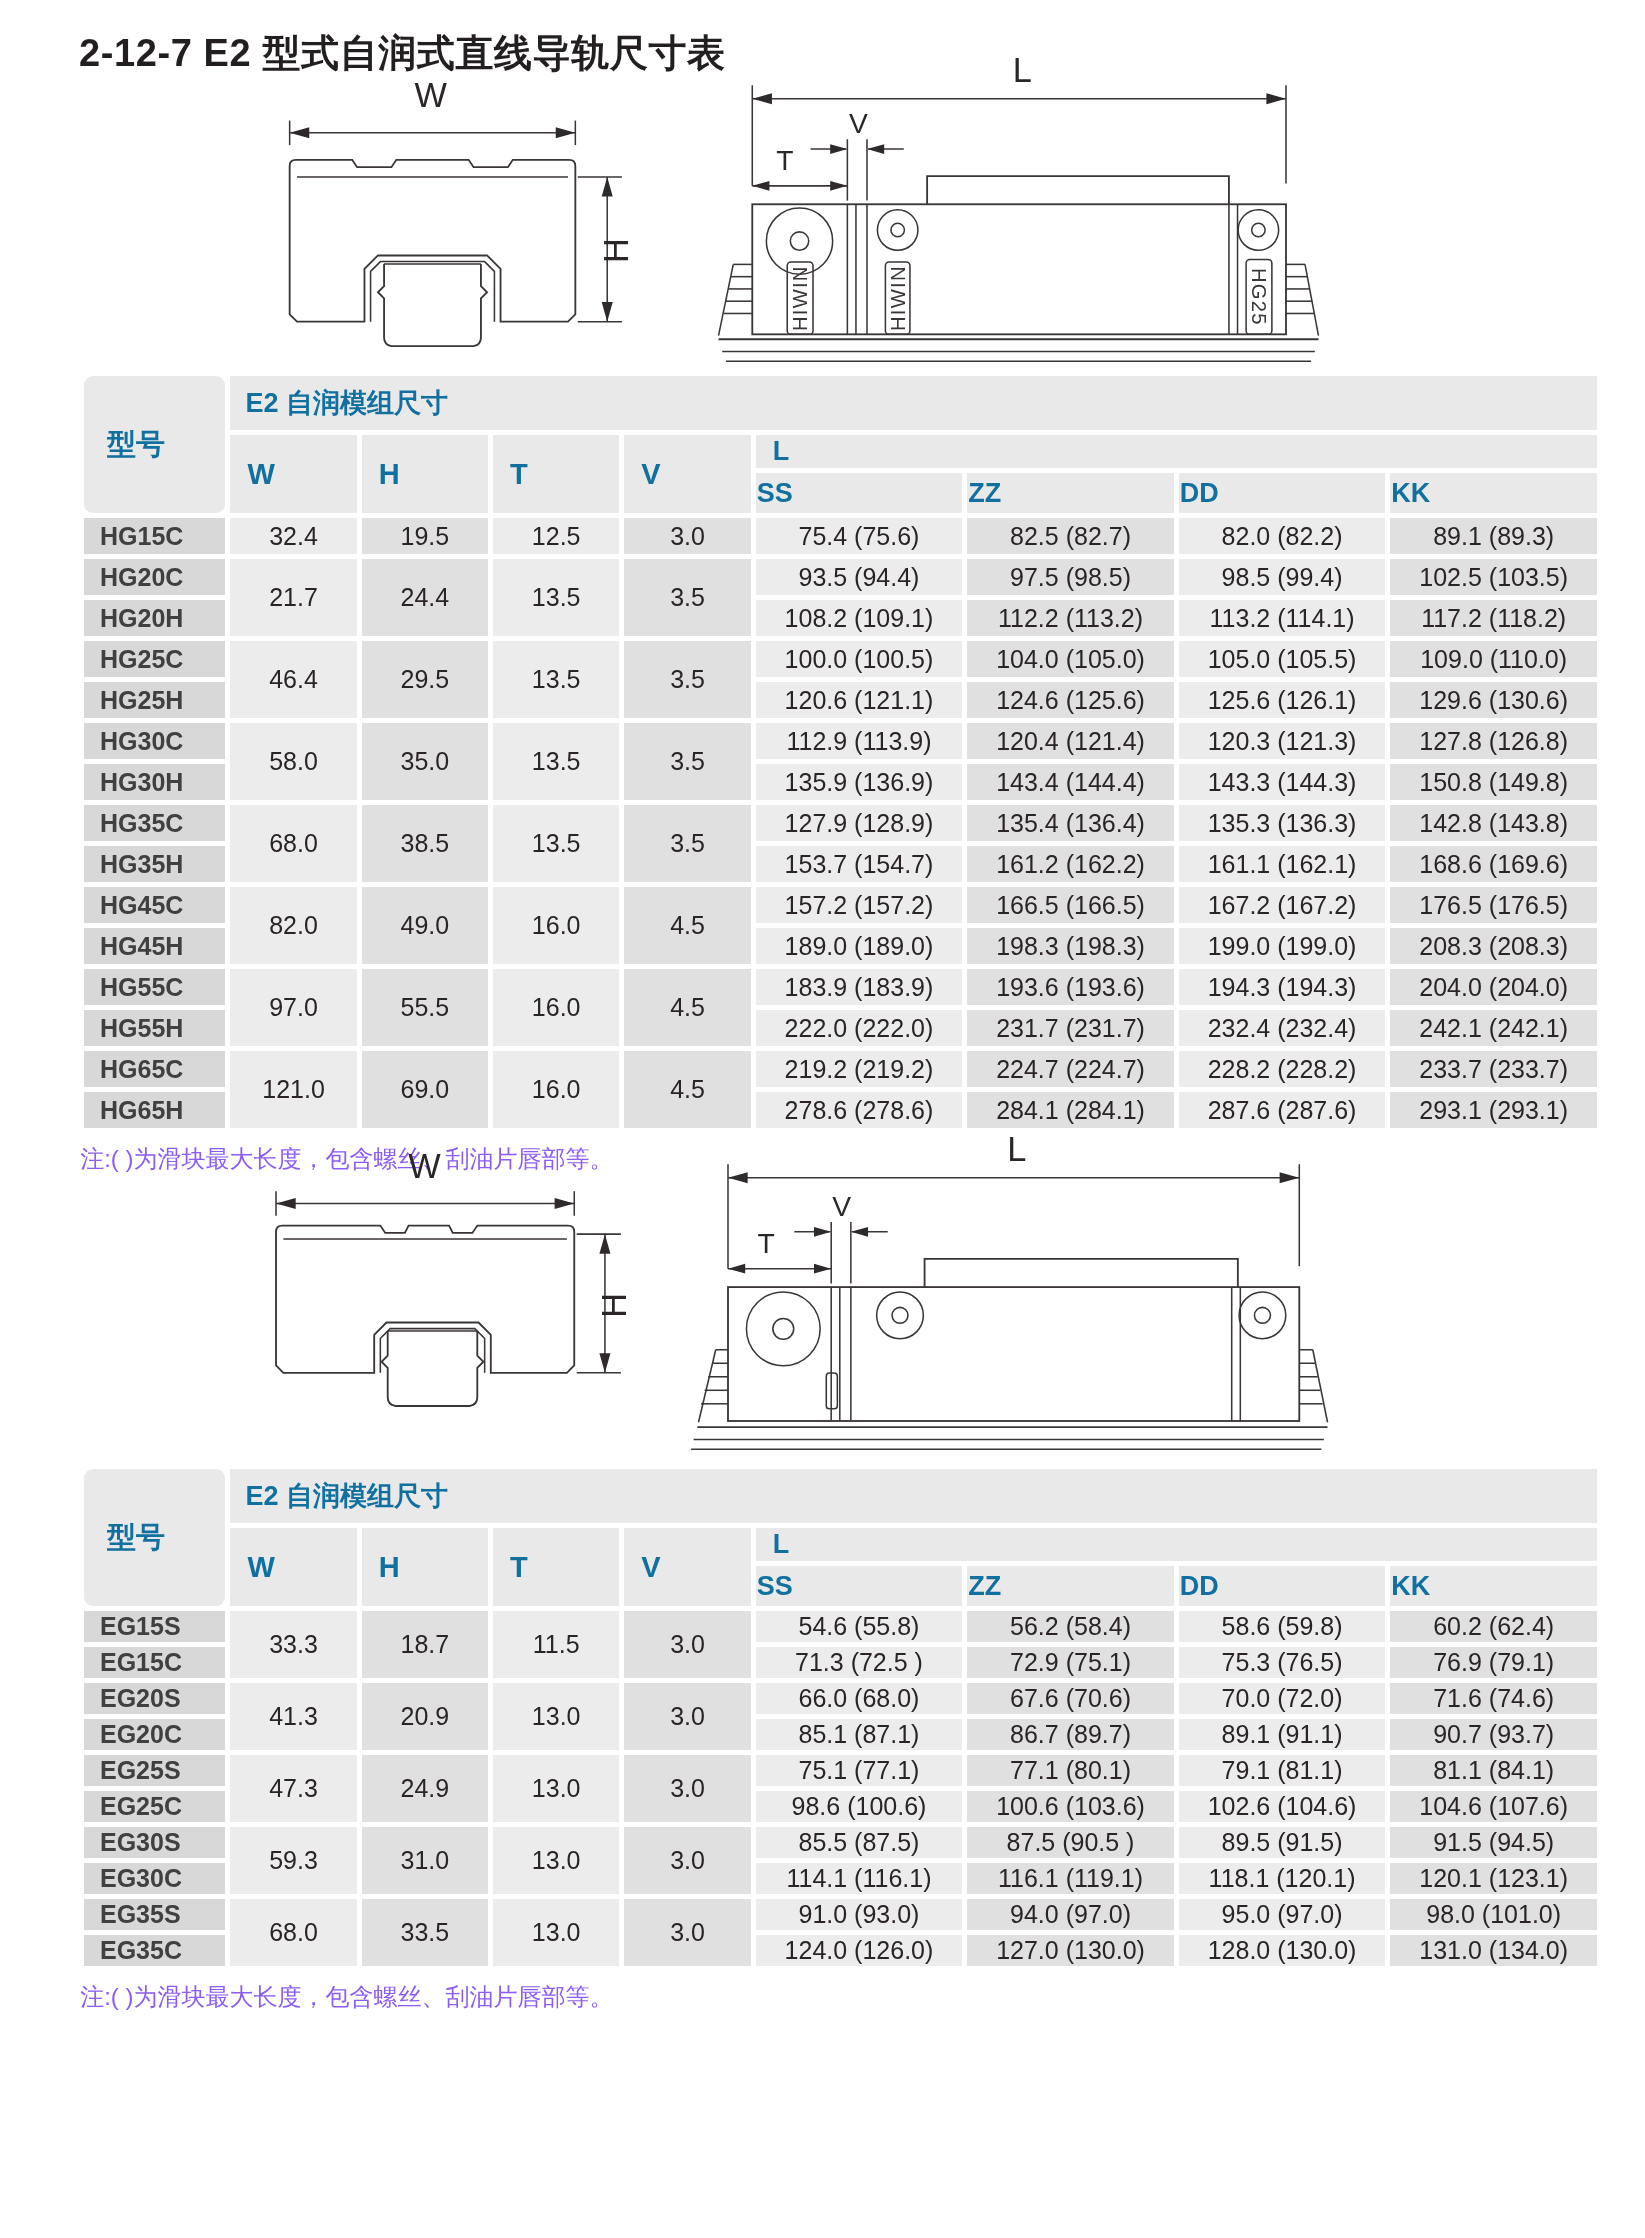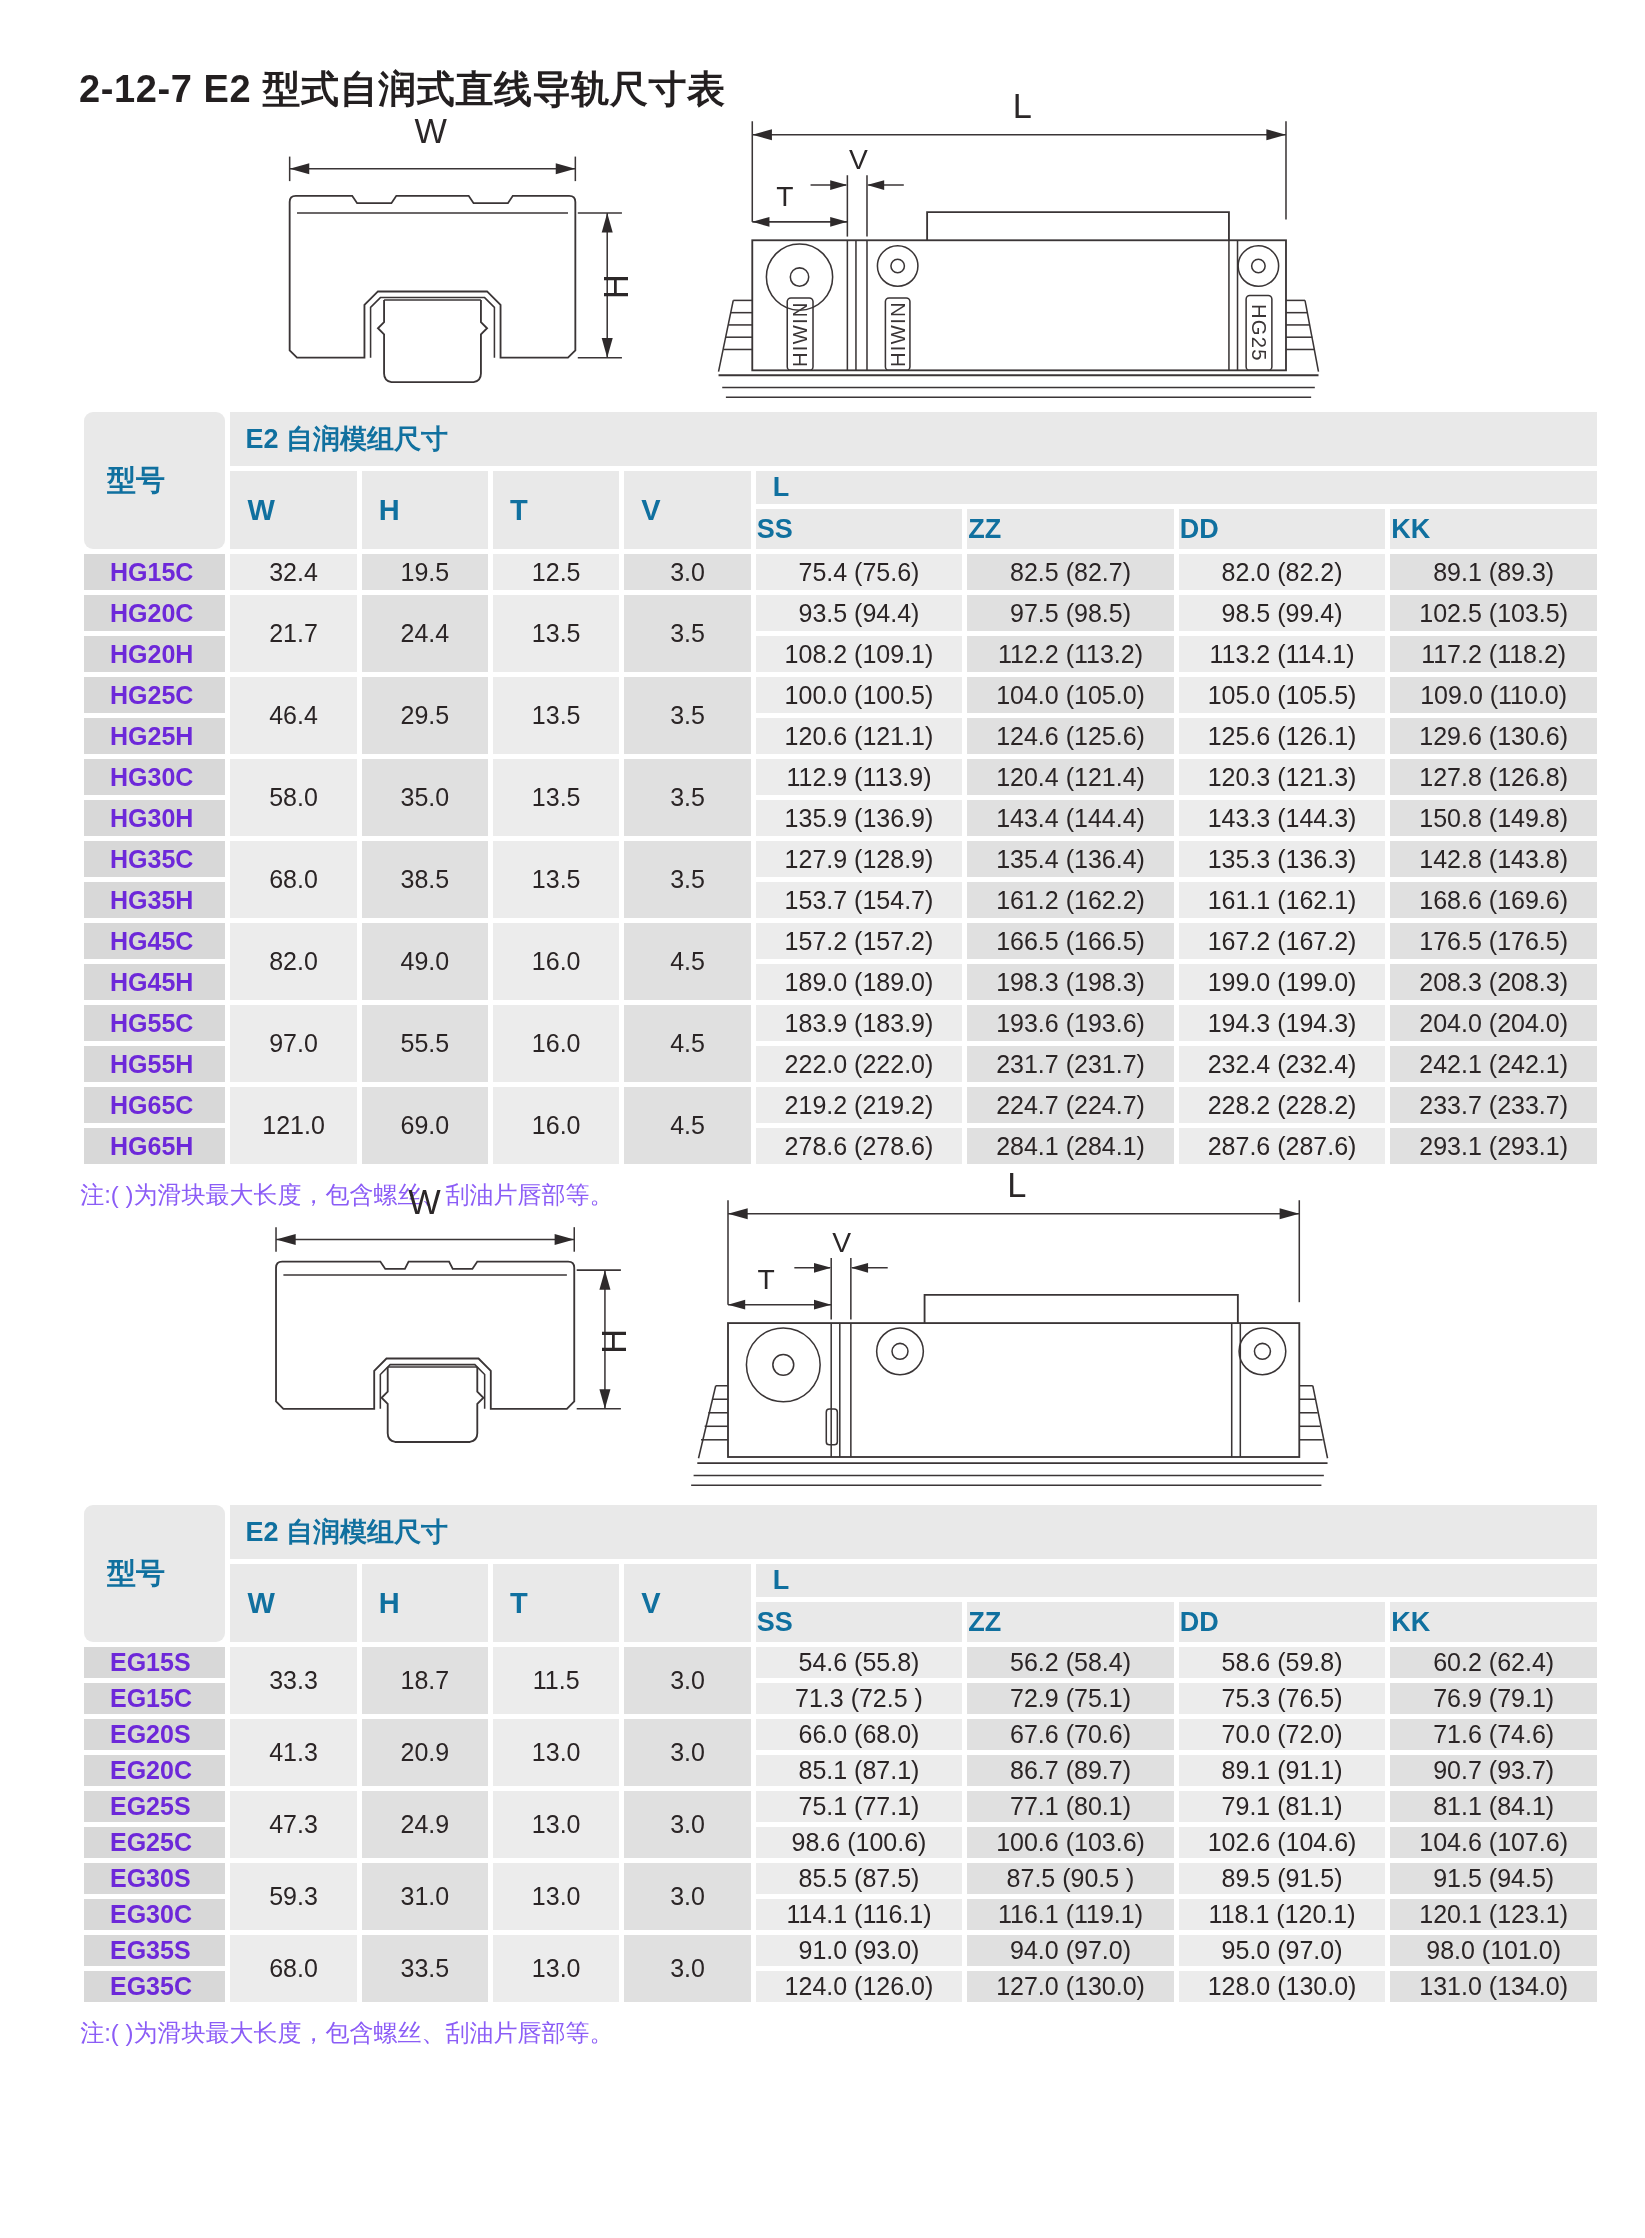--- a/index.html
+++ b/index.html
@@ -1,21 +1,21 @@
 <!DOCTYPE html>
 <html style="font-size:9.8px"><head>
 <meta charset="utf-8">
 <style>
   html,body{margin:0;padding:0;}
   body{
     width:1646px;height:2239px;overflow:hidden;background:#ffffff;
     font-family:"Liberation Sans","DejaVu Sans",sans-serif;color:#262122;
   }
   .page{padding:0 39px 0 79px;}
-  .page-title{font-size:38px;font-weight:700;letter-spacing:0.6px;margin:64px 0 0;color:#231f20;}
+  .page-title{font-size:38px;font-weight:700;letter-spacing:0.6px;margin:28px 0 0;color:#231f20;}
   .sec-head{font-size:29px;font-weight:700;margin:36px 0 0;color:#231f20;}
   .diagrams{display:flex;align-items:flex-start;}
   .diagrams.hg{margin-top:-4.9px;}
   .diagrams.eg{margin-top:-28px;}
   .d-front{margin-left:154px;}
   .d-side-hg{margin-left:74px;margin-top:-28px;}
   .d-side-eg{margin-left:53px;margin-top:-21px;}
   svg{display:block;}
   svg text{font-family:"Liberation Sans","DejaVu Sans",sans-serif;fill:#2b2728;}
   .dimtxt{font-size:56px;}
@@ -26,21 +26,21 @@
   table.dim-table th,table.dim-table td{margin:0;overflow:hidden;white-space:nowrap;}
   .h{background:#e9e9e9;color:#10709f;font-weight:700;text-align:left;vertical-align:middle;}
   .h-model{font-size:29px;padding-left:23px;border-radius:9px;}
   .h-group{font-size:27px;padding-left:15px;}
   .h-dim{font-size:29px;padding-left:17px;}
   .h-l{font-size:27px;padding-left:17px;}
   .h-sub{font-size:27px;}
   .hr1 th{height:52px;}
   .hr2 th{height:31px;}
   .hr3 th{height:38px;}
-  td.model{background:#d8d8d8;font-weight:700;font-size:25px;text-align:left;padding-left:26px;color:#6d28d9;vertical-align:middle;}
+  td.model{background:#d8d8d8;font-weight:700;font-size:25px;text-align:left;padding-left:16px;color:#404040;vertical-align:middle;}
   td.num{font-size:25px;text-align:center;color:#2a2425;vertical-align:middle;font-weight:400;}
   td.c-light{background:#ececec;}
   td.c-dark{background:#e0e0e0;}
   table.t-hg tbody td{height:34px;}
   table.t-eg tbody td{height:28px;}
   .note{font-size:24px;color:#8b5cf6;margin:9.8px 0 0 1.2px;}
   .ln{stroke:#3a3536;stroke-width:2.5;fill:none;}
   .ln3{stroke:#3a3536;stroke-width:3;fill:none;}
   .ah{fill:#2e2a2b;stroke:none;}
 </style>

